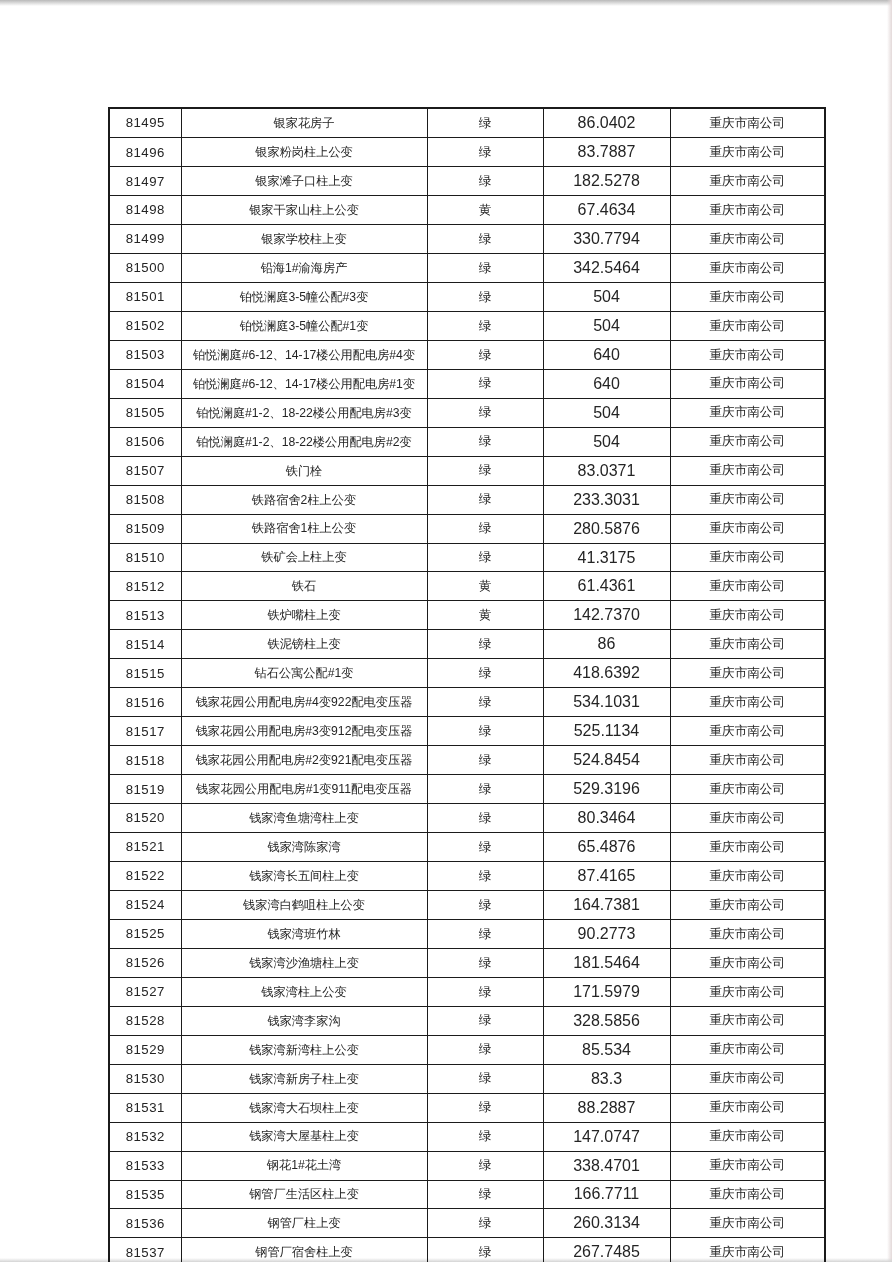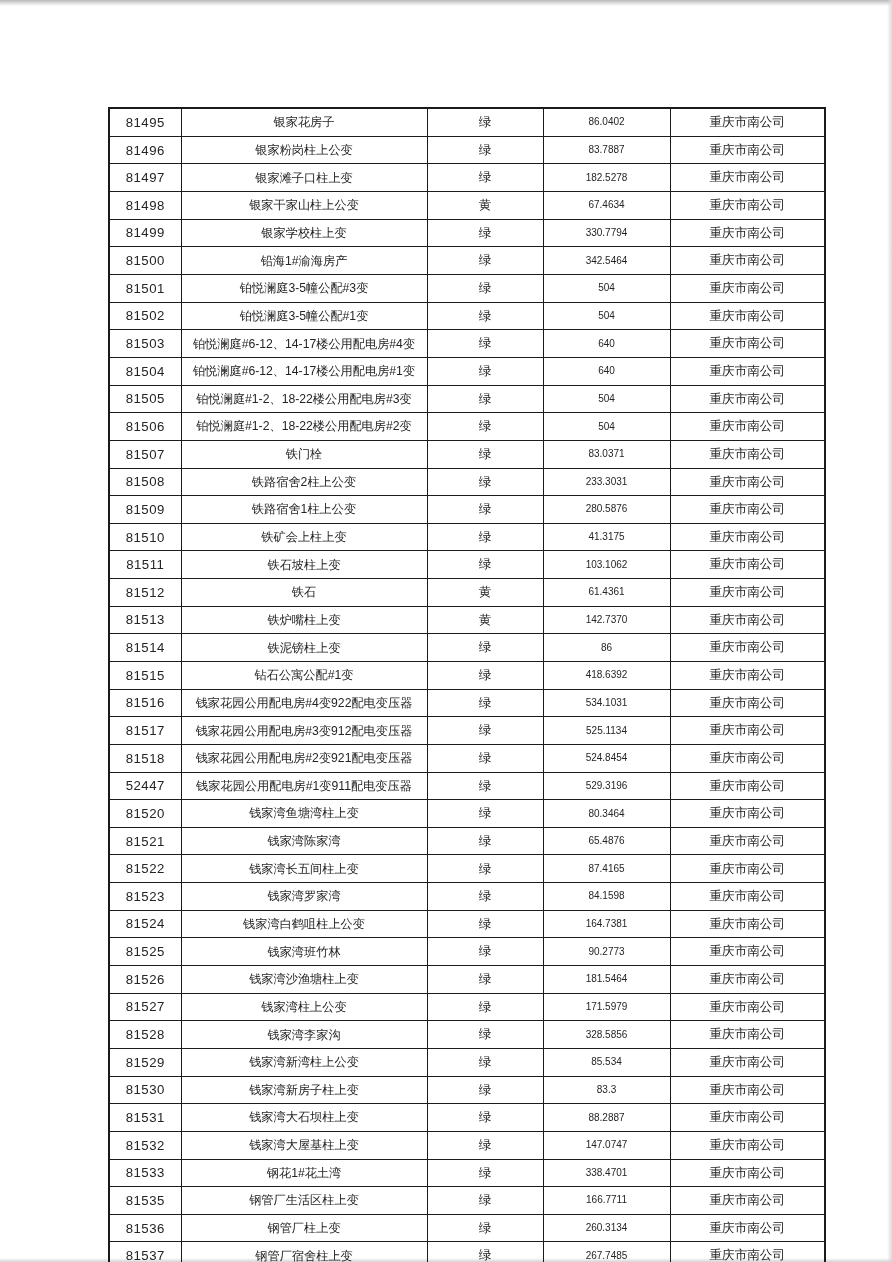--- a/index.html
+++ b/index.html
@@ -53,21 +53,21 @@
     vertical-align: middle;
     color: #242424;
     font-size: 13px;
     line-height: 1;
     white-space: nowrap;
     overflow: hidden;
     height: 19px;
   }
   .data-table td.c1 { font-size: 12.2px; }   
   .data-table td.c0 { font-size: 13.2px; letter-spacing: 0.5px; }
-  .data-table td.c3 { font-size: 10px; }
+  .data-table td.c3 { font-size: 16px; }
   .data-table td.c2 { font-size: 12.6px; }
   .data-table td.c4 { font-size: 12.6px; text-align: center; }
   col.w0 { width: 72px; }
   col.w1 { width: 246px; }
   col.w2 { width: 116px; }
   col.w3 { width: 127px; }
   col.w4 { width: 155px; }
 </style>
 </head>
 <body>
@@ -192,27 +192,20 @@
           <td class="c4">重庆市南公司</td>
         </tr>
         <tr>
           <td class="c0">81510</td>
           <td class="c1">铁矿会上柱上变</td>
           <td class="c2">绿</td>
           <td class="c3">41.3175</td>
           <td class="c4">重庆市南公司</td>
         </tr>
         <tr>
-          <td class="c0">81511</td>
-          <td class="c1">铁石坡柱上变</td>
-          <td class="c2">绿</td>
-          <td class="c3">103.1062</td>
-          <td class="c4">重庆市南公司</td>
-        </tr>
-        <tr>
           <td class="c0">81512</td>
           <td class="c1">铁石</td>
           <td class="c2">黄</td>
           <td class="c3">61.4361</td>
           <td class="c4">重庆市南公司</td>
         </tr>
         <tr>
           <td class="c0">81513</td>
           <td class="c1">铁炉嘴柱上变</td>
           <td class="c2">黄</td>
@@ -248,21 +241,21 @@
           <td class="c4">重庆市南公司</td>
         </tr>
         <tr>
           <td class="c0">81518</td>
           <td class="c1">钱家花园公用配电房#2变921配电变压器</td>
           <td class="c2">绿</td>
           <td class="c3">524.8454</td>
           <td class="c4">重庆市南公司</td>
         </tr>
         <tr>
-          <td class="c0">52447</td>
+          <td class="c0">81519</td>
           <td class="c1">钱家花园公用配电房#1变911配电变压器</td>
           <td class="c2">绿</td>
           <td class="c3">529.3196</td>
           <td class="c4">重庆市南公司</td>
         </tr>
         <tr>
           <td class="c0">81520</td>
           <td class="c1">钱家湾鱼塘湾柱上变</td>
           <td class="c2">绿</td>
           <td class="c3">80.3464</td>
@@ -273,27 +266,20 @@
           <td class="c1">钱家湾陈家湾</td>
           <td class="c2">绿</td>
           <td class="c3">65.4876</td>
           <td class="c4">重庆市南公司</td>
         </tr>
         <tr>
           <td class="c0">81522</td>
           <td class="c1">钱家湾长五间柱上变</td>
           <td class="c2">绿</td>
           <td class="c3">87.4165</td>
-          <td class="c4">重庆市南公司</td>
-        </tr>
-        <tr>
-          <td class="c0">81523</td>
-          <td class="c1">钱家湾罗家湾</td>
-          <td class="c2">绿</td>
-          <td class="c3">84.1598</td>
           <td class="c4">重庆市南公司</td>
         </tr>
         <tr>
           <td class="c0">81524</td>
           <td class="c1">钱家湾白鹤咀柱上公变</td>
           <td class="c2">绿</td>
           <td class="c3">164.7381</td>
           <td class="c4">重庆市南公司</td>
         </tr>
         <tr>

